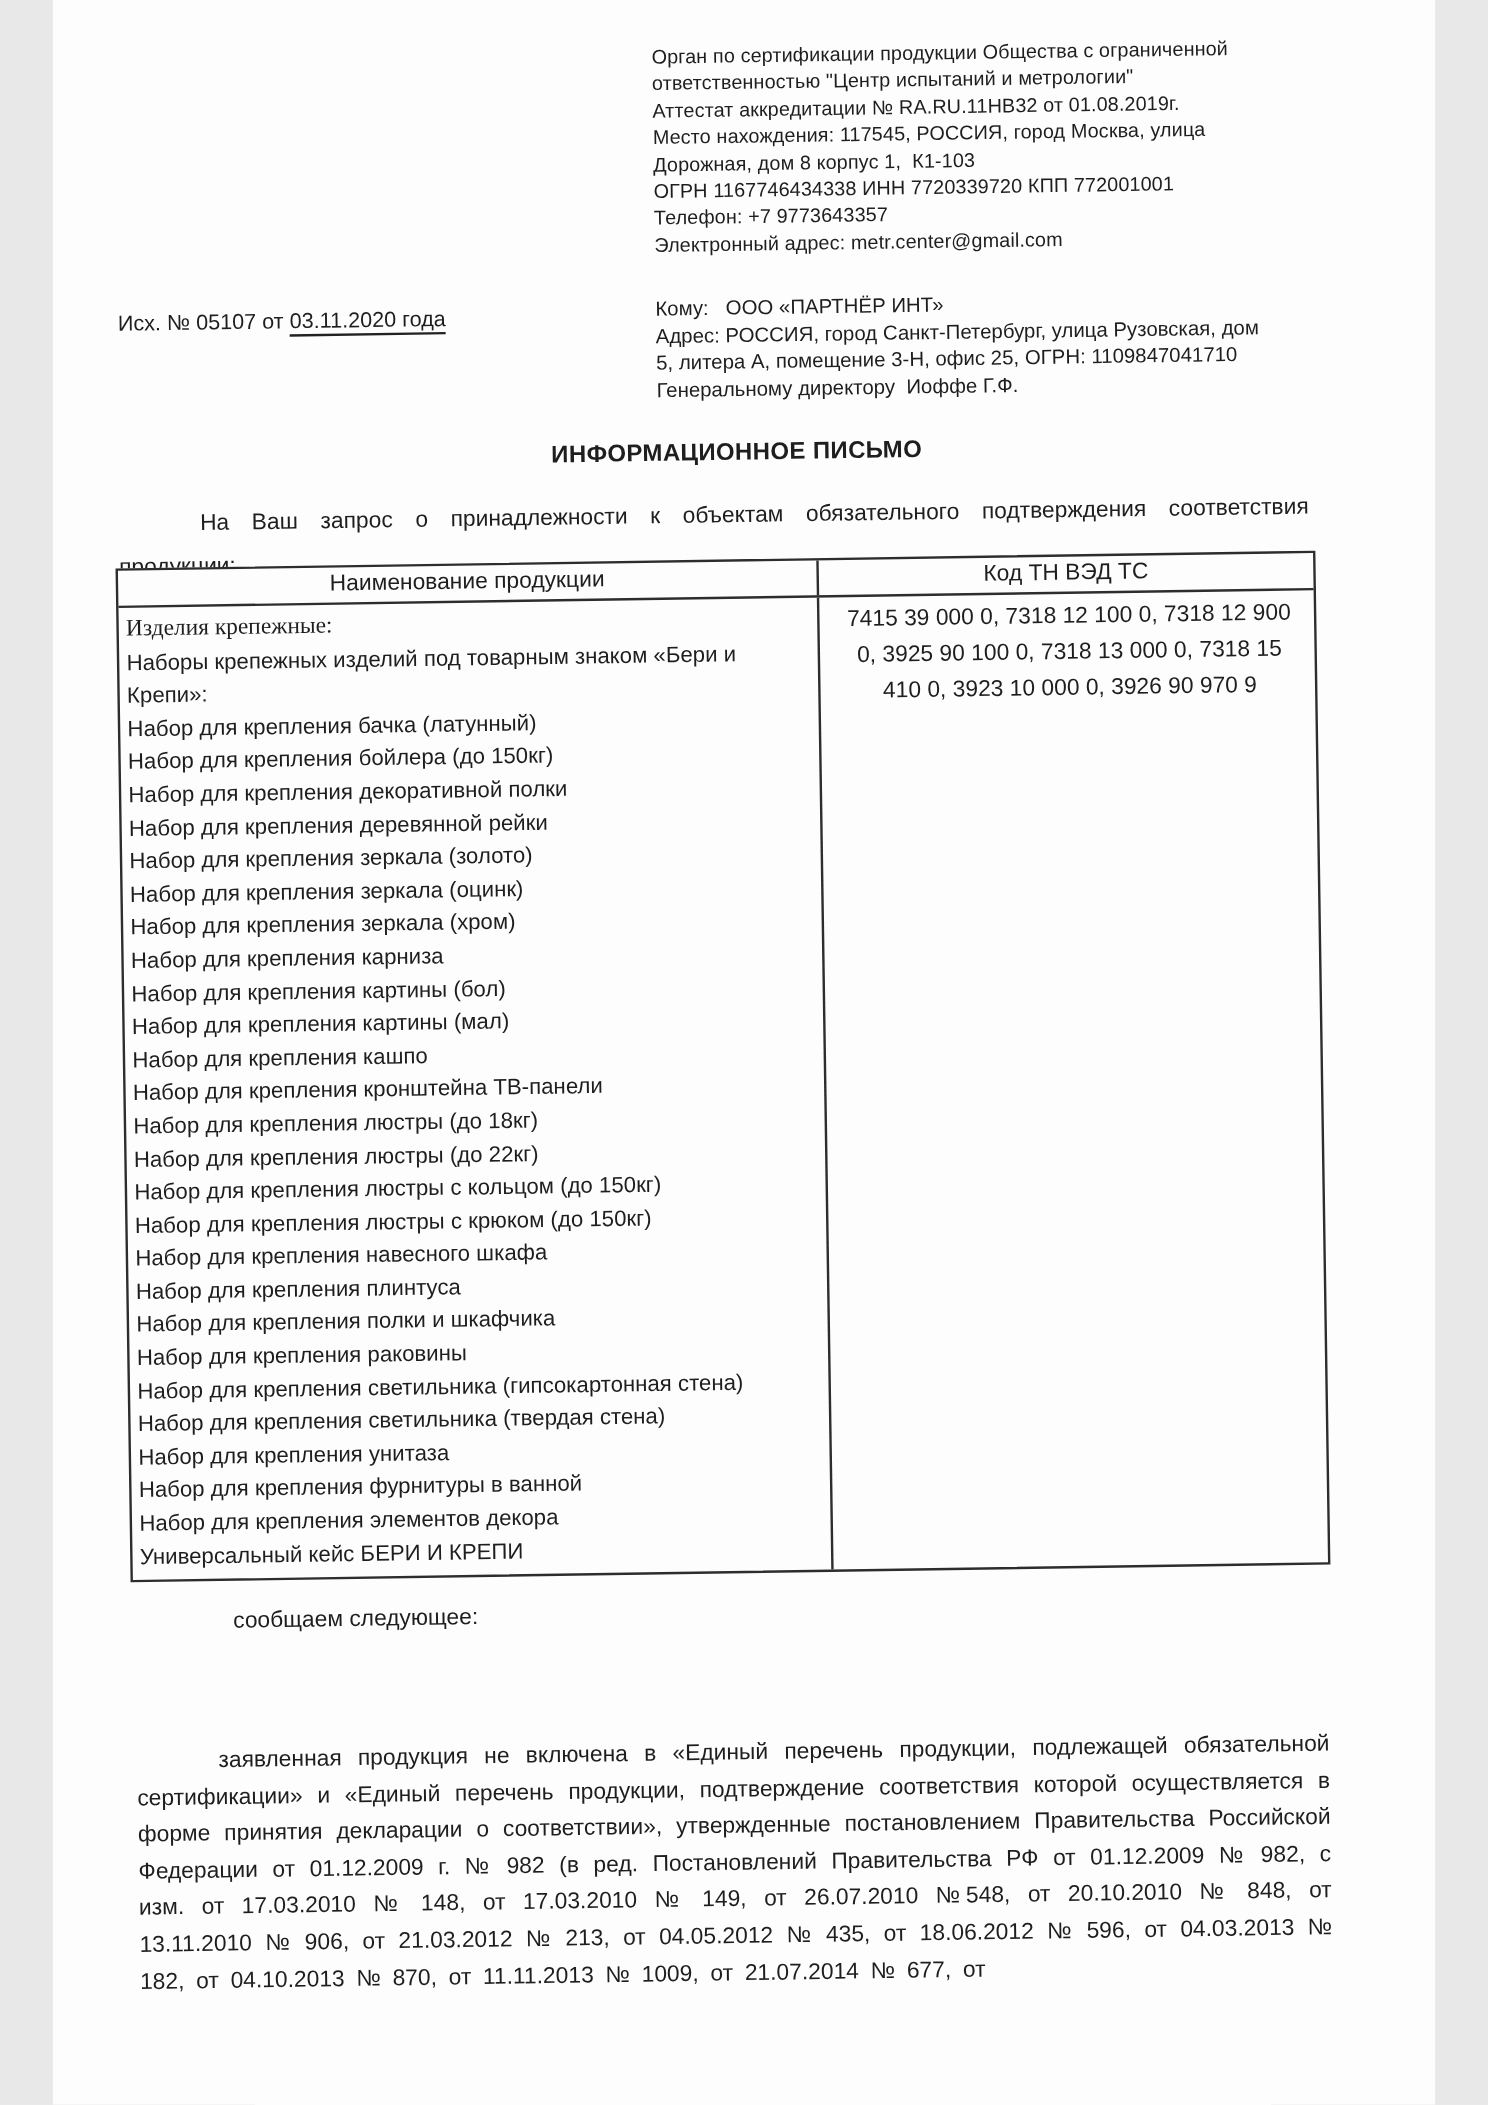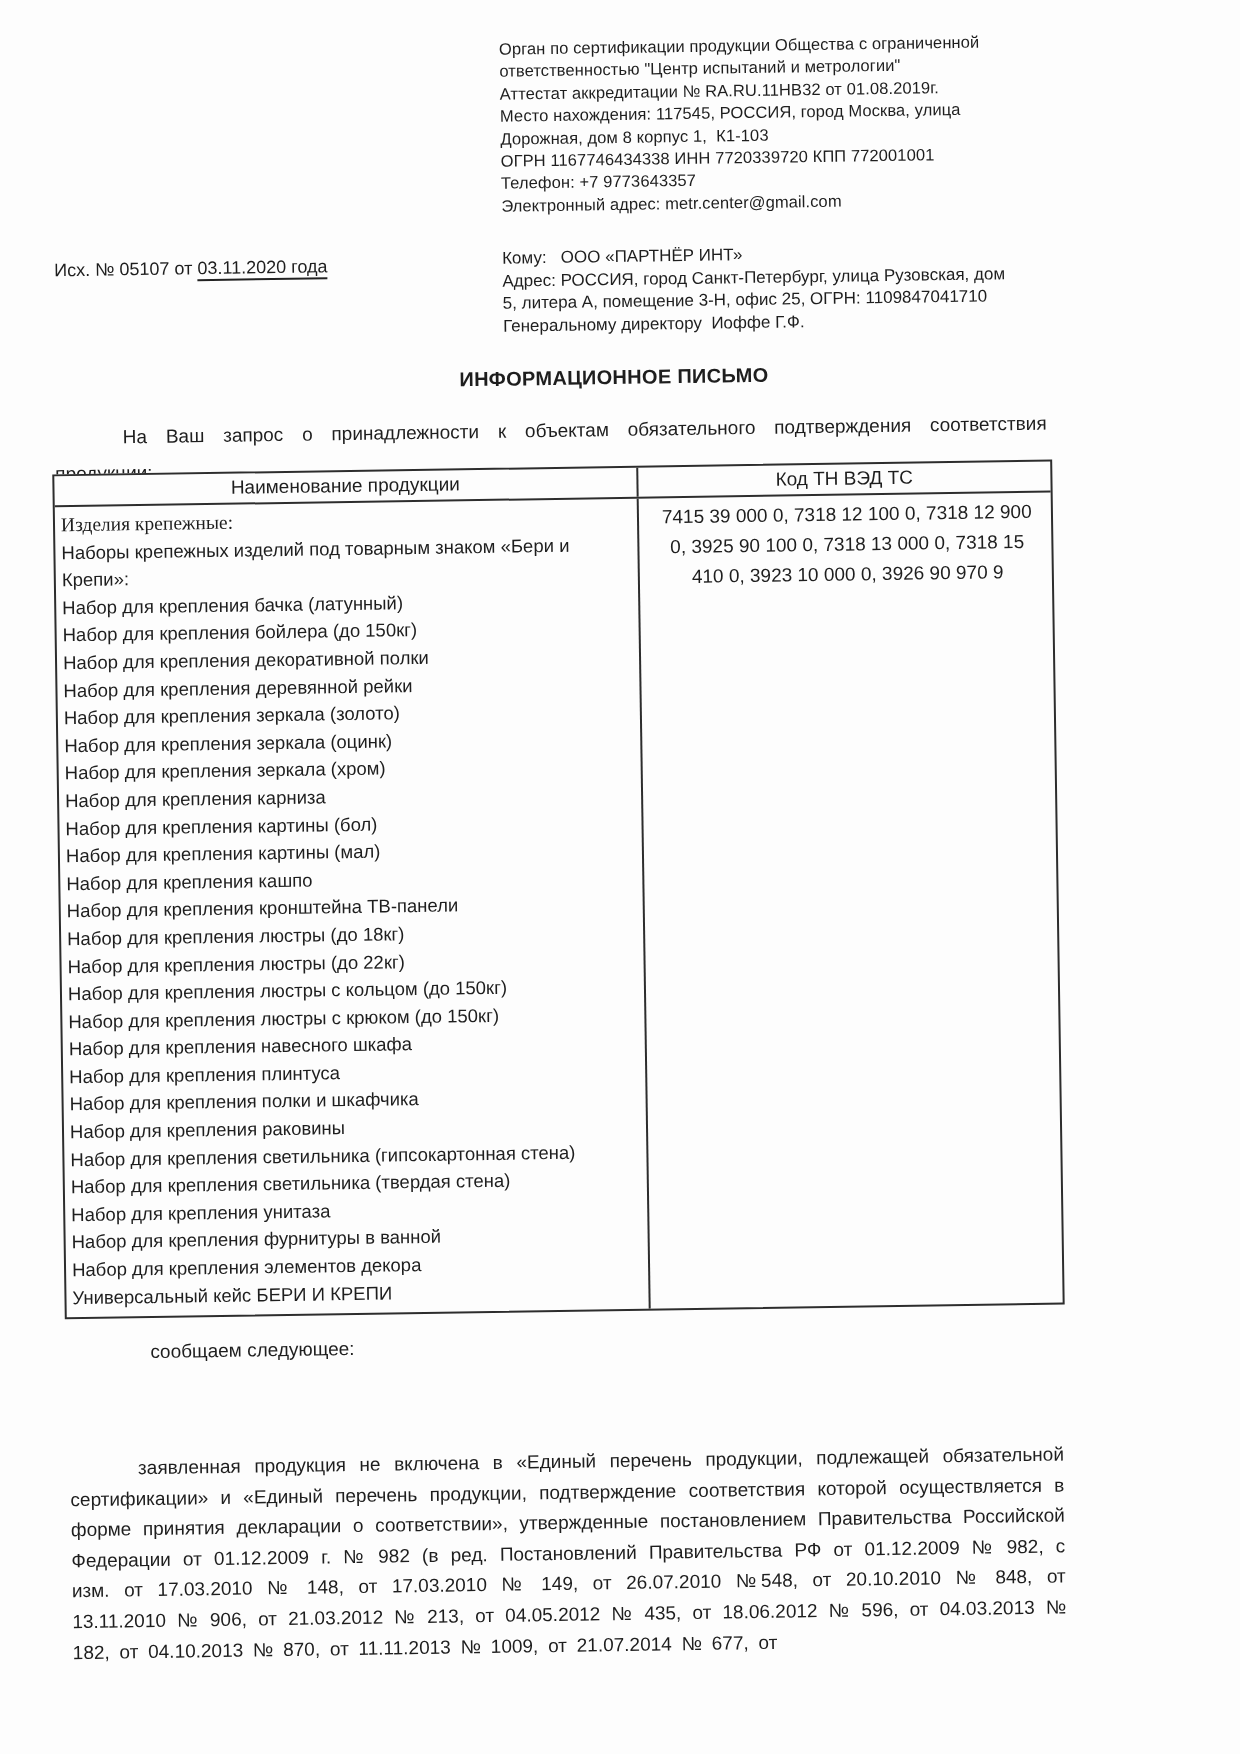--- a/index.html
+++ b/index.html
@@ -1,18 +1,18 @@
 <!DOCTYPE html>
 <html lang="ru"><head>
 <meta charset="utf-8">
 <style>
   html,body{margin:0;padding:0;background:#e8e8e8;}
   #sheet{
     position:relative;
-    width:1240px;height:1754px;
+    width:1152px;height:1754px;
     margin:0 auto;
     background:#fdfdfd;
     overflow:hidden;
     color:#1e1e1e;
     font-family:"Liberation Sans","DejaVu Sans",sans-serif;
   }
   #content{
     position:absolute;inset:0;
     transform:rotate(-0.85deg);
     transform-origin:50% 45%;

